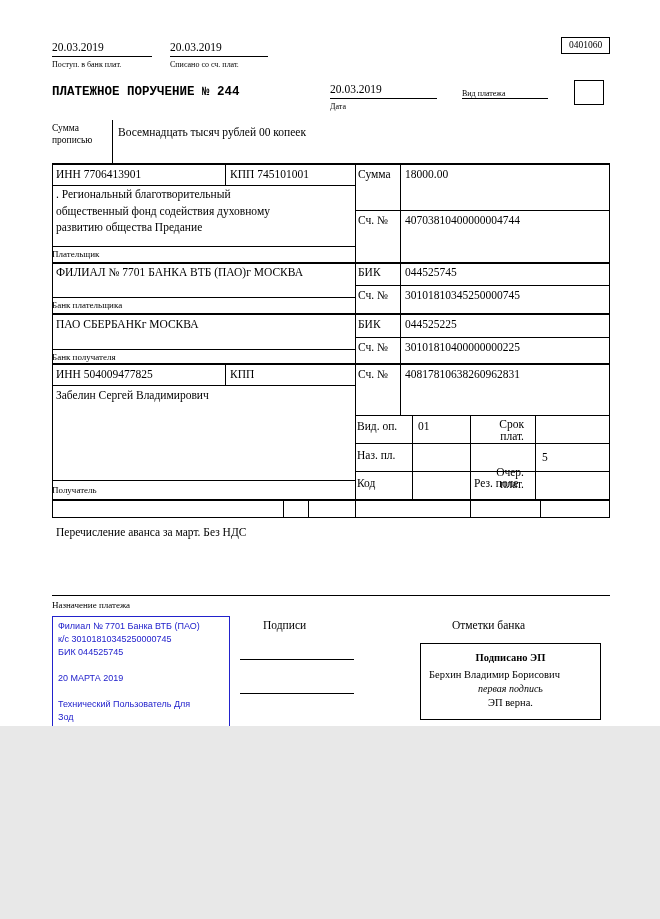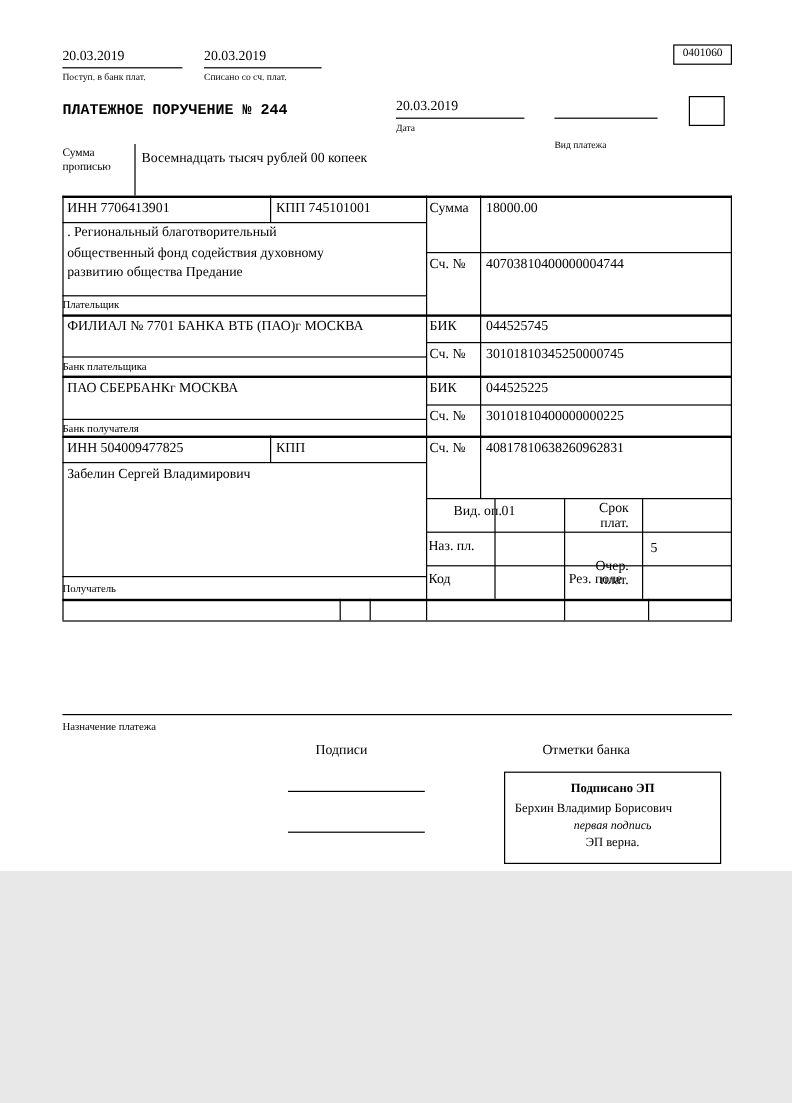--- a/index.html
+++ b/index.html
@@ -27,21 +27,21 @@
   <div class="ul" style="left:52px;top:40px;width:100px;"><span>20.03.2019</span></div>
   <div class="lbl" style="left:52px;top:60px;">Поступ. в банк плат.</div>
   <div class="ul" style="left:170px;top:40px;width:98px;"><span>20.03.2019</span></div>
   <div class="lbl" style="left:170px;top:60px;">Списано со сч. плат.</div>
   <div class="box" style="left:561px;top:37px;width:49px;height:17px;font-size:9.5px;line-height:15px;text-align:center;"><span>0401060</span></div>
 
   <div class="t b" style="left:52px;top:85px;font-size:12.5px;font-family:Liberation Mono, monospace;">ПЛАТЕЖНОЕ ПОРУЧЕНИЕ № 244</div>
   <div class="ul" style="left:330px;top:82px;width:107px;"><span>20.03.2019</span></div>
   <div class="lbl" style="left:330px;top:102px;">Дата</div>
   <div class="ul" style="left:462px;top:82px;width:86px;"></div>
-  <div class="lbl" style="left:462px;top:116px;text-align:right;">Вид платежа</div>
+  <div class="lbl" style="left:462px;top:89px;text-align:right;">Вид платежа</div>
   <div class="box" style="left:574px;top:80px;width:30px;height:25px;"></div>
 
   <div class="wrap" style="left:52px;top:122px;width:56px;font-size:9.5px;line-height:12px;">Сумма прописью</div>
   <div class="t" style="left:118px;top:125px;">Восемнадцать тысяч рублей 00 копеек</div>
   <div class="vl" style="left:112px;top:120px;height:43px;"></div>
 
   <div class="hlb" style="left:52px;top:163px;width:558px;"></div>
   <div class="hl" style="left:52px;top:185px;width:303px;"></div>
   <div class="hl" style="left:355px;top:210px;width:255px;"></div>
   <div class="hl" style="left:52px;top:246px;width:303px;"></div>
@@ -97,37 +97,48 @@
   <div class="t" style="left:405px;top:340px;">30101810400000000225</div>
   <div class="sec" style="left:52px;top:352px;">Банк получателя</div>
 
   <div class="t" style="left:56px;top:367px;">ИНН 504009477825</div>
   <div class="t" style="left:230px;top:367px;">КПП</div>
   <div class="t" style="left:358px;top:367px;">Сч. №</div>
   <div class="t" style="left:405px;top:367px;">40817810638260962831</div>
   <div class="t" style="left:56px;top:388px;">Забелин Сергей Владимирович</div>
   <div class="sec" style="left:52px;top:485px;">Получатель</div>
 
-  <div class="t" style="left:338px;top:419px;padding-left:40px;">Вид. оп.</div>
+  <div class="t" style="left:357px;top:419px;">Вид. оп.</div>
   <div class="t" style="left:418px;top:419px;">01</div>
   <div class="t cell-lbl" style="left:474px;top:418px;width:50px;">Срок плат.</div>
   <div class="t" style="left:357px;top:448px;">Наз. пл.</div>
   <div class="t cell-lbl" style="left:474px;top:466px;width:50px;">Очер. плат.</div>
   <div class="t" style="left:542px;top:450px;">5</div>
   <div class="t" style="left:357px;top:476px;">Код</div>
   <div class="t" style="left:474px;top:476px;">Рез. поле</div>
 
+  <div class="t" style="left:56px;top:525px;">Перечисление аванса за март. Без НДС</div>
   <div class="hl" style="left:52px;top:595px;width:558px;"></div>
   <div class="sec" style="left:52px;top:600px;">Назначение платежа</div>
 
   <div class="t" style="left:263px;top:618px;">Подписи</div>
   <div class="t" style="left:452px;top:618px;">Отметки банка</div>
   <div class="hl" style="left:240px;top:659px;width:114px;"></div>
   <div class="hl" style="left:240px;top:693px;width:114px;"></div>
 
+  <div class="stamp">
+    <div>Филиал № 7701 Банка ВТБ (ПАО)</div>
+    <div>к/с 30101810345250000745</div>
+    <div>БИК 044525745</div>
+    <div class="gap"></div>
+    <div>20 МАРТА 2019</div>
+    <div class="gap"></div>
+    <div style="width:145px;">Технический Пользователь Для Зод</div>
+    <div>Документ принят электронно</div>
+  </div>
 
   <div class="esign">
     <div style="text-align:center;margin-top:7px;font-weight:bold;">Подписано ЭП</div>
     <div style="margin:4px 0 0 8px;">Берхин Владимир Борисович</div>
     <div style="text-align:center;font-style:italic;font-size:10px;margin-top:1px;">первая подпись</div>
     <div style="text-align:center;font-weight:normal;margin-top:1px;">ЭП верна.</div>
   </div>
 
 </div>
 

